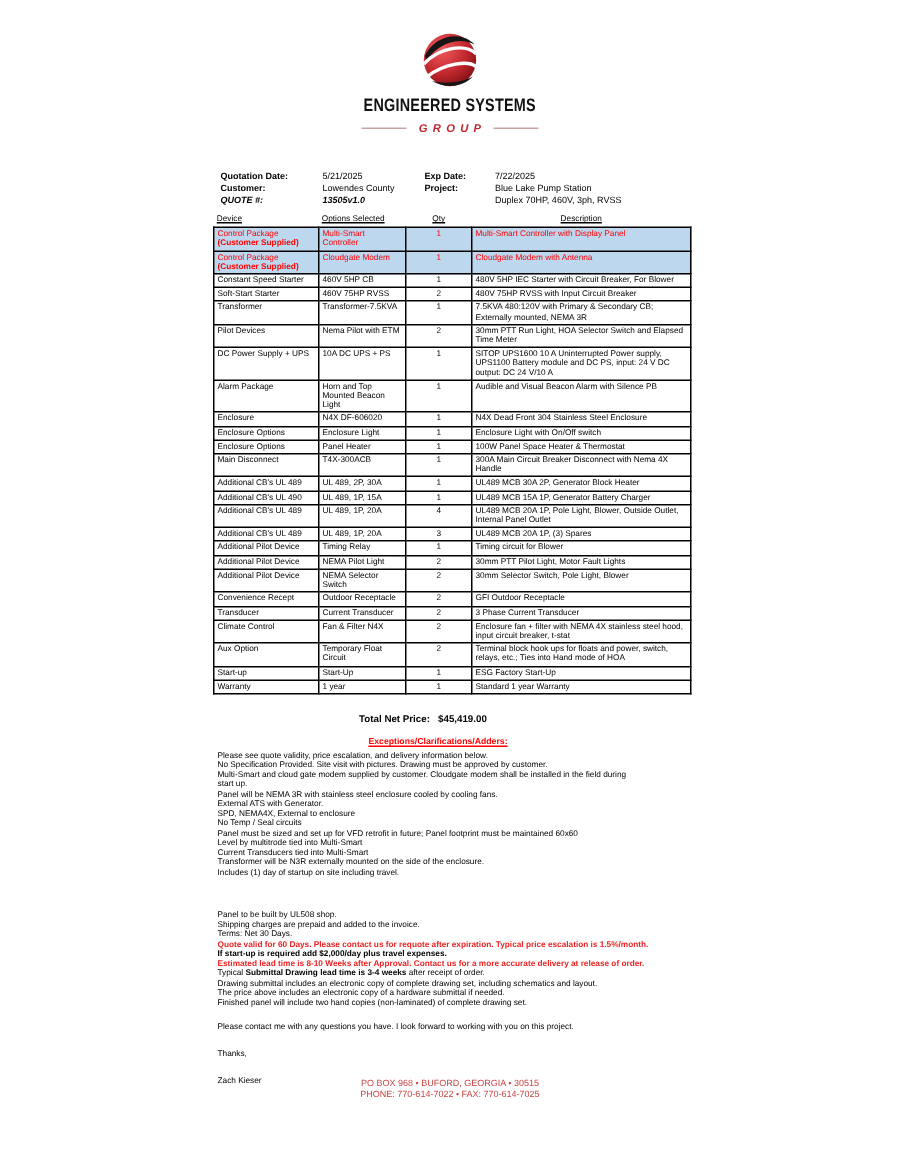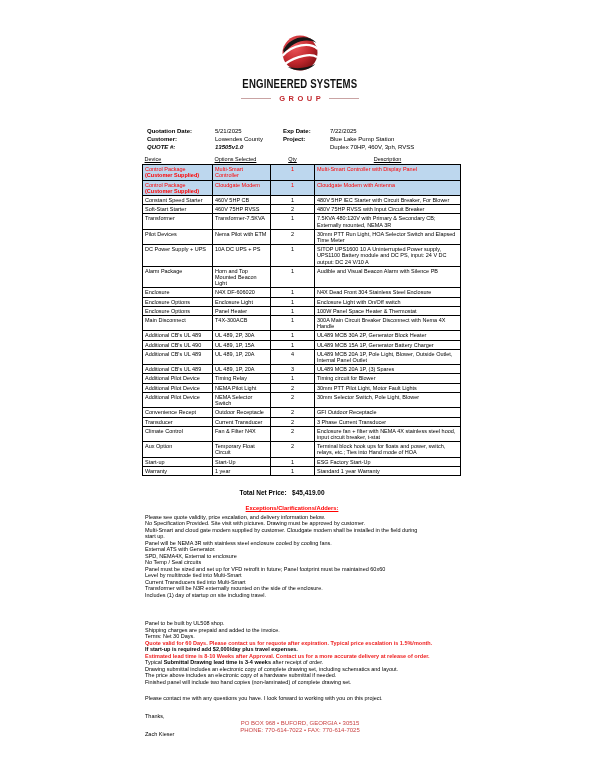--- a/index.html
+++ b/index.html
@@ -4,30 +4,30 @@
 <style>
   html,body { margin:0; padding:0; }
   body {
     width:600px; height:776px; background:#ffffff; position:relative;
     font-family:"Liberation Sans", sans-serif; color:#000;
     -webkit-font-smoothing:antialiased;
   }
   .doc { position:absolute; inset:0; overflow:hidden; }
 
   
-  .logo-block { padding-top:32px; text-align:center; }
+  .logo-block { padding-top:19px; text-align:center; }
   .globe { width:38px; height:42px; display:block; margin:0 auto; }
   .logo-name {
     display:inline-block; font-weight:bold; font-size:12px; line-height:12px;
     letter-spacing:0.2px; transform:scaleX(0.8); transform-origin:center;
     color:#111; margin-top:3px; white-space:nowrap;
   }
   .logo-group-row { display:flex; align-items:center; justify-content:center; gap:5px; margin-top:2px; }
   .logo-rule { width:30px; height:1px; background:#c9a3a3; }
-  .logo-group { color:#c1272d; font-weight:bold; font-size:7.5px; letter-spacing:3.5px; text-indent:3.5px; }
+  .logo-group { color:#c1272d; font-weight:bold; font-size:7.5px; letter-spacing:3.5px; text-indent:3.5px;font-style:italic; }
 
   
   .quote-info {
     margin:24px 0 0 147px; font-size:6px; line-height:8px;
     display:grid; grid-template-columns:68px 68px 47px 200px;
   }
   .qi-label { font-weight:bold; }
   .qi-italic { font-style:italic; font-weight:bold; }
 
   

